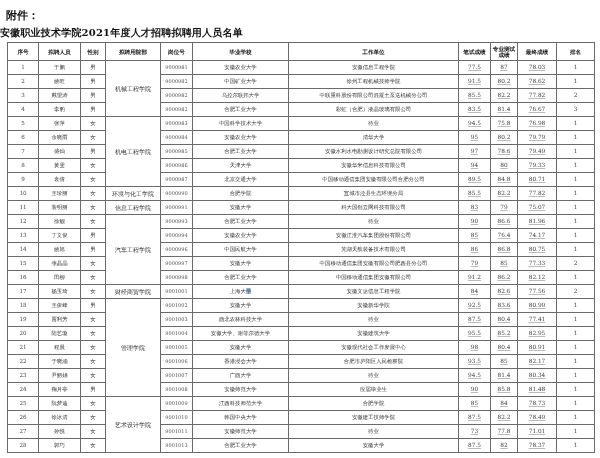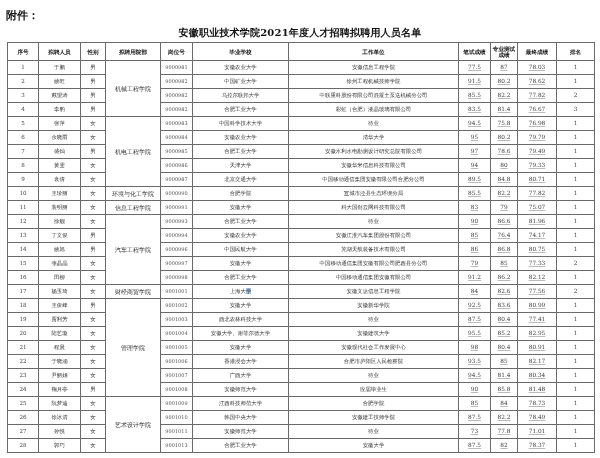--- a/index.html
+++ b/index.html
@@ -1,18 +1,18 @@
 <!DOCTYPE html>
 <html><head>
 <meta charset="utf-8">
 <style>
   html, body { margin:0; padding:0; background:#ffffff; }
   body { width:600px; height:458px; overflow:hidden; position:relative; font-family:"DejaVu Serif","Liberation Serif",serif; color:#222; }
   .attach { position:absolute; left:6px; top:8px; font-size:11px; font-weight:bold; font-family:"DejaVu Sans","Liberation Sans",sans-serif; color:#111; }
-  .title { position:absolute; left:0; width:600px; top:26px; text-align:center; font-size:10px; font-weight:bold; color:#111; letter-spacing:0.2px; }
+  .title { position:absolute; left:0; width:600px; top:26px; font-size:10px; font-weight:bold; color:#111; letter-spacing:0.2px; }
   table { position:absolute; left:7px; top:42px; border-collapse:collapse; table-layout:fixed; width:587px; }
   th, td { border:1px solid #6a6a6a; text-align:center; vertical-align:middle; padding:0; overflow:hidden; white-space:nowrap; }
   th { height:17px; font-size:5.6px; font-weight:bold; font-family:"DejaVu Sans","Liberation Sans",sans-serif; color:#111; line-height:6px; }
   td { height:13px; font-size:5.4px; color:#333; line-height:13px; }
   td.num { font-size:5.8px; color:#444; text-decoration:underline; text-decoration-color:#bbb; text-underline-offset:1px; }
   td.rank { font-size:5.8px; color:#444; }
   td.post { font-size:5px; color:#555; }
   td.dept { font-size:6px; color:#333; }
   td.seq { font-size:5.6px; color:#444; }
   .hl { background:#9fc3e8; }

